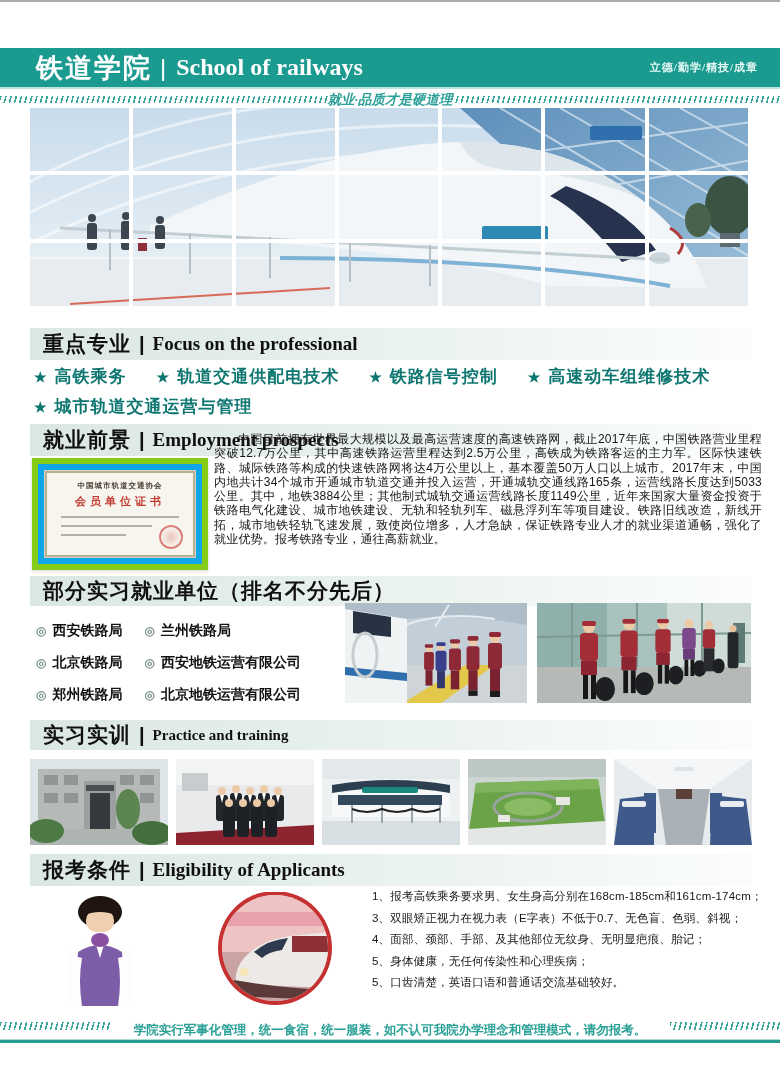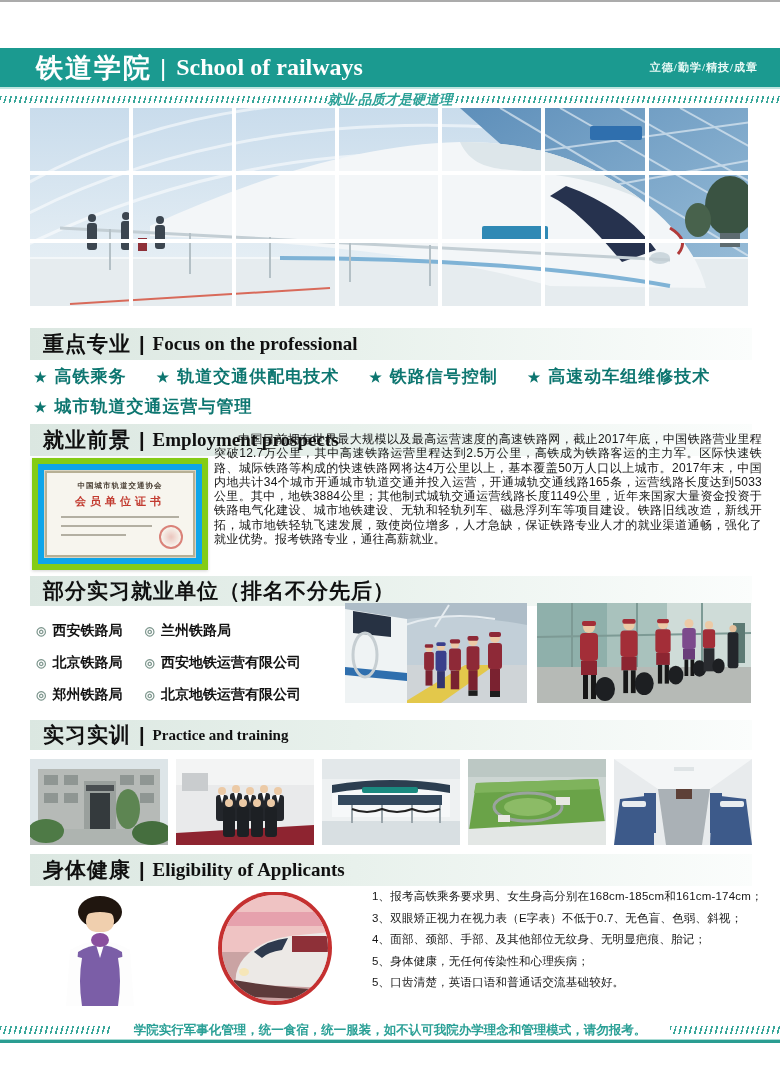--- a/index.html
+++ b/index.html
@@ -76,21 +76,21 @@
   .strip{position:absolute;top:759px;left:30px;width:722px;height:86px;display:flex;gap:8px;}
   .strip .shot{width:138px;height:86px;overflow:hidden;}
 
   
   .elig-fig{position:absolute;top:892px;left:30px;width:335px;height:114px;overflow:hidden;background:#fff;}
   .elig-list{position:absolute;top:889px;left:372px;width:398px;}
   .elig-item{font-size:11.5px;line-height:14px;color:#161616;font-weight:500;margin-bottom:7.5px;
              word-break:break-all;letter-spacing:.2px;}
 
   
-  .footer{position:absolute;top:1022px;left:0;width:780px;height:16px;display:flex;align-items:center;gap:24px;}
+  .footer{position:absolute;top:1022px;left:0;width:780px;height:16px;display:flex;align-items:flex-start;gap:24px;}
   .footer-text{color:#2aa096;font-size:12.5px;font-weight:700;white-space:nowrap;}
   .footrule{position:absolute;top:1039px;left:0;width:780px;height:4px;
             background:linear-gradient(#aadcd5 0 1px,#2a9d92 1px 4px);}
 </style>
 </head>
 <body>
 
 <div class="page">
   <div class="topline"></div>
 
@@ -492,21 +492,21 @@
         <g fill="#e8ecef">
             <rect x="8" y="42" width="24" height="6" rx="2"></rect>
             <rect x="106" y="42" width="24" height="6" rx="2"></rect>
           </g>
         <rect x="62" y="30" width="16" height="10" fill="#5d4037"></rect>
       </svg>
     </div>
   </div>
 
   <div class="sec-bar" style="top:854px;">
-    <span class="sec-zh">身体健康</span>
+    <span class="sec-zh">报考条件</span>
     <span class="sec-div">|</span>
     <span class="sec-en">Eligibility of Applicants</span>
   </div>
   <div class="elig-fig" aria-label="stewardess-and-high-speed-train">
     <svg viewBox="0 0 335 114" width="335" height="114" preserveAspectRatio="none">
       <rect width="335" height="114" fill="#ffffff"></rect>
       <g>
         <ellipse cx="70" cy="20" rx="22" ry="16" fill="#20160f"></ellipse>
         <rect x="56" y="18" width="28" height="22" rx="10" fill="#f0cfae"></rect>
         <path d="M52,12 Q70,0 88,12 L88,24 Q70,16 52,24 Z" fill="#20160f"></path>

